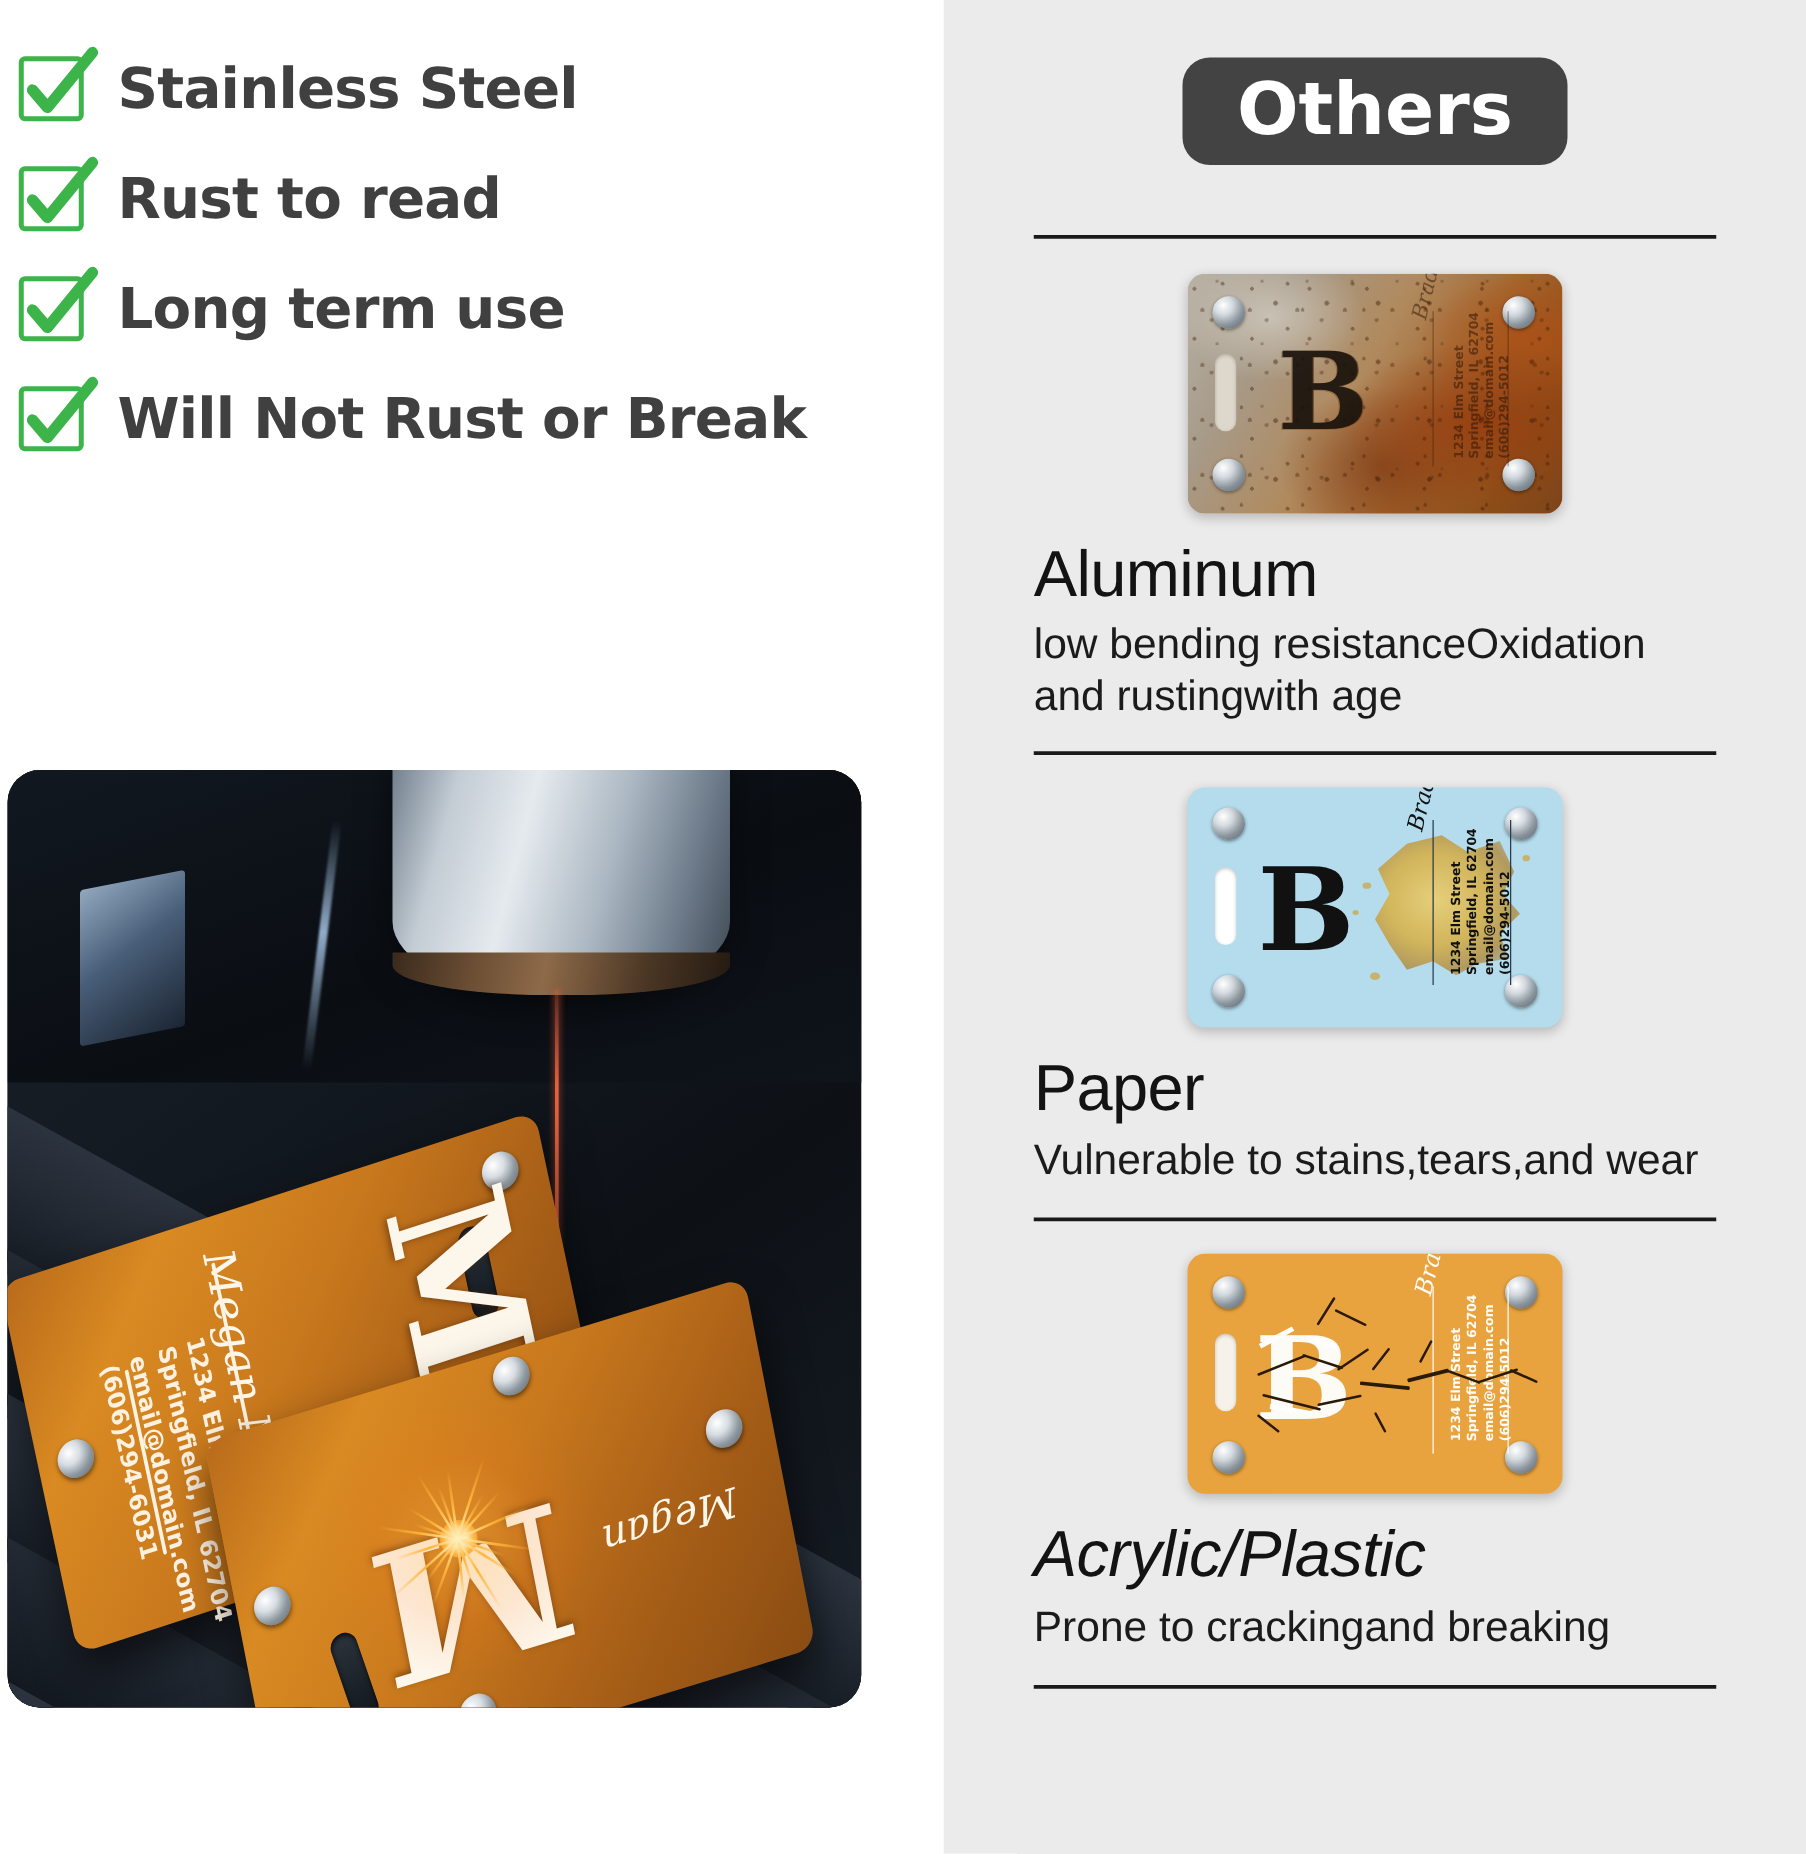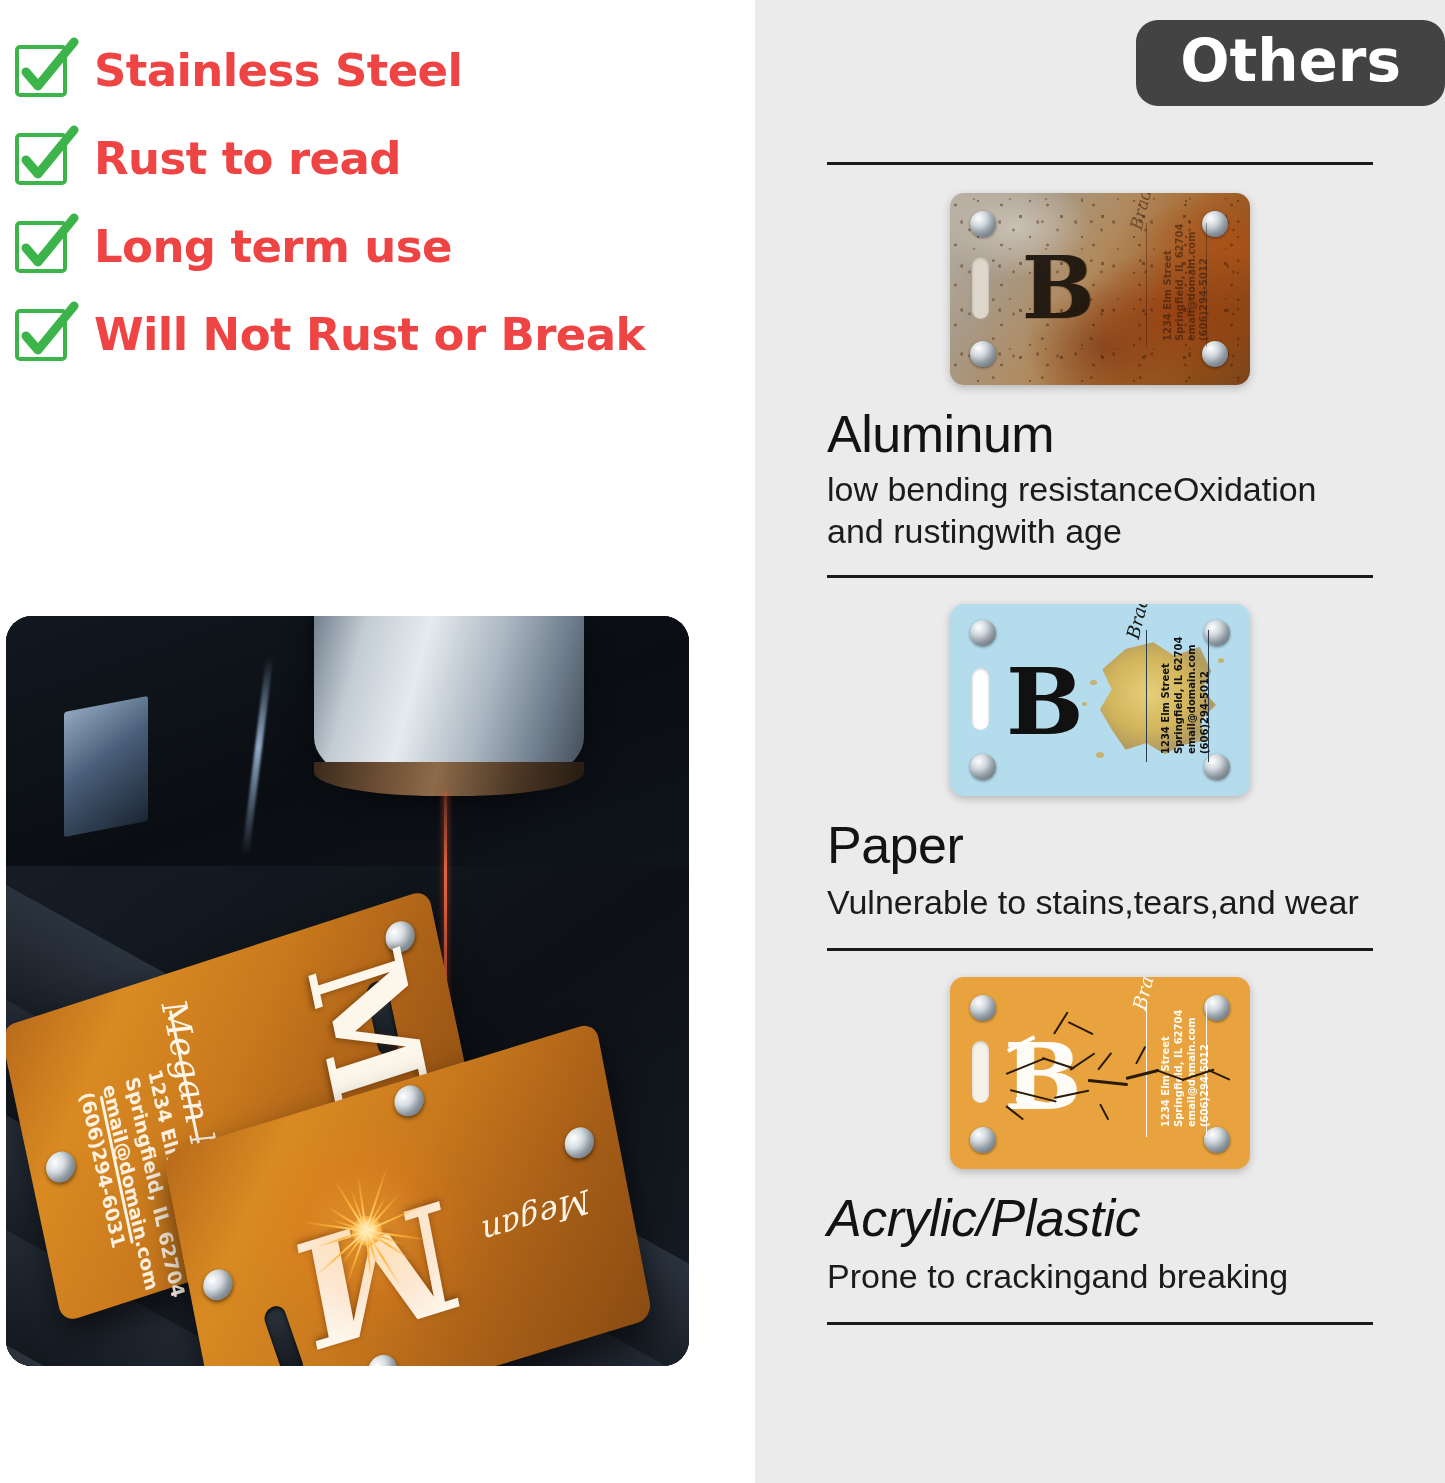--- a/index.html
+++ b/index.html
@@ -21,21 +21,21 @@
     background:#3cb44a;color:#ffffff;border-radius:30px;
     padding:14px 62px 18px 62px;
     font-size:63px;font-weight:bold;letter-spacing:-0.5px;line-height:1;
     font-family:"DejaVu Sans", sans-serif;
   }
   .feature-list{margin:26px 0 0 10px;}
   .feature-row{display:flex;align-items:center;height:88px;}
   .chk{width:52px;height:52px;flex:0 0 52px;position:relative;margin-left:6px;margin-right:26px;}
   .chk svg{position:absolute;left:-2px;top:-8px;overflow:visible;}
   .feature-label{
-    font-size:45px;font-weight:bold;color:#ef4444;letter-spacing:-0.6px;
+    font-size:45px;font-weight:bold;color:#404040;letter-spacing:-0.6px;
     white-space:nowrap;font-family:"DejaVu Sans", sans-serif;
   }
 
   
   .photo{
     position:absolute;left:6px;top:616px;width:683px;height:750px;
     border-radius:26px;overflow:hidden;
     background:#11161c;
   }
   .photo-inner{position:absolute;inset:0;}
@@ -136,21 +136,21 @@
   
   .col-others{
     flex:1 1 auto;height:1483px;background:#ebebeb;position:relative;
   }
   .badge-dark{
     background:#434343;color:#ffffff;border-radius:22px;
     padding:12px 44px 16px 44px;
     font-size:58px;font-weight:bold;line-height:1;
     font-family:"DejaVu Sans", sans-serif;
   }
-  .badge-wrap-dark{display:flex;justify-content:flex-end;padding-top:20px;}
+  .badge-wrap-dark{display:flex;justify-content:center;padding-top:46px;}
   .hr{height:3px;background:#1a1a1a;margin:0 72px 0 72px;}
   .others-section{padding:0 72px;}
   .card-shell{display:flex;justify-content:center;}
   .mat-title{
     font-size:52px;color:#131313;font-weight:normal;line-height:1.05;
     font-family:"Liberation Sans", sans-serif;letter-spacing:-0.5px;
   }
   .mat-desc{
     font-size:34px;color:#1b1b1b;line-height:1.26;
     font-family:"Liberation Sans", sans-serif;

